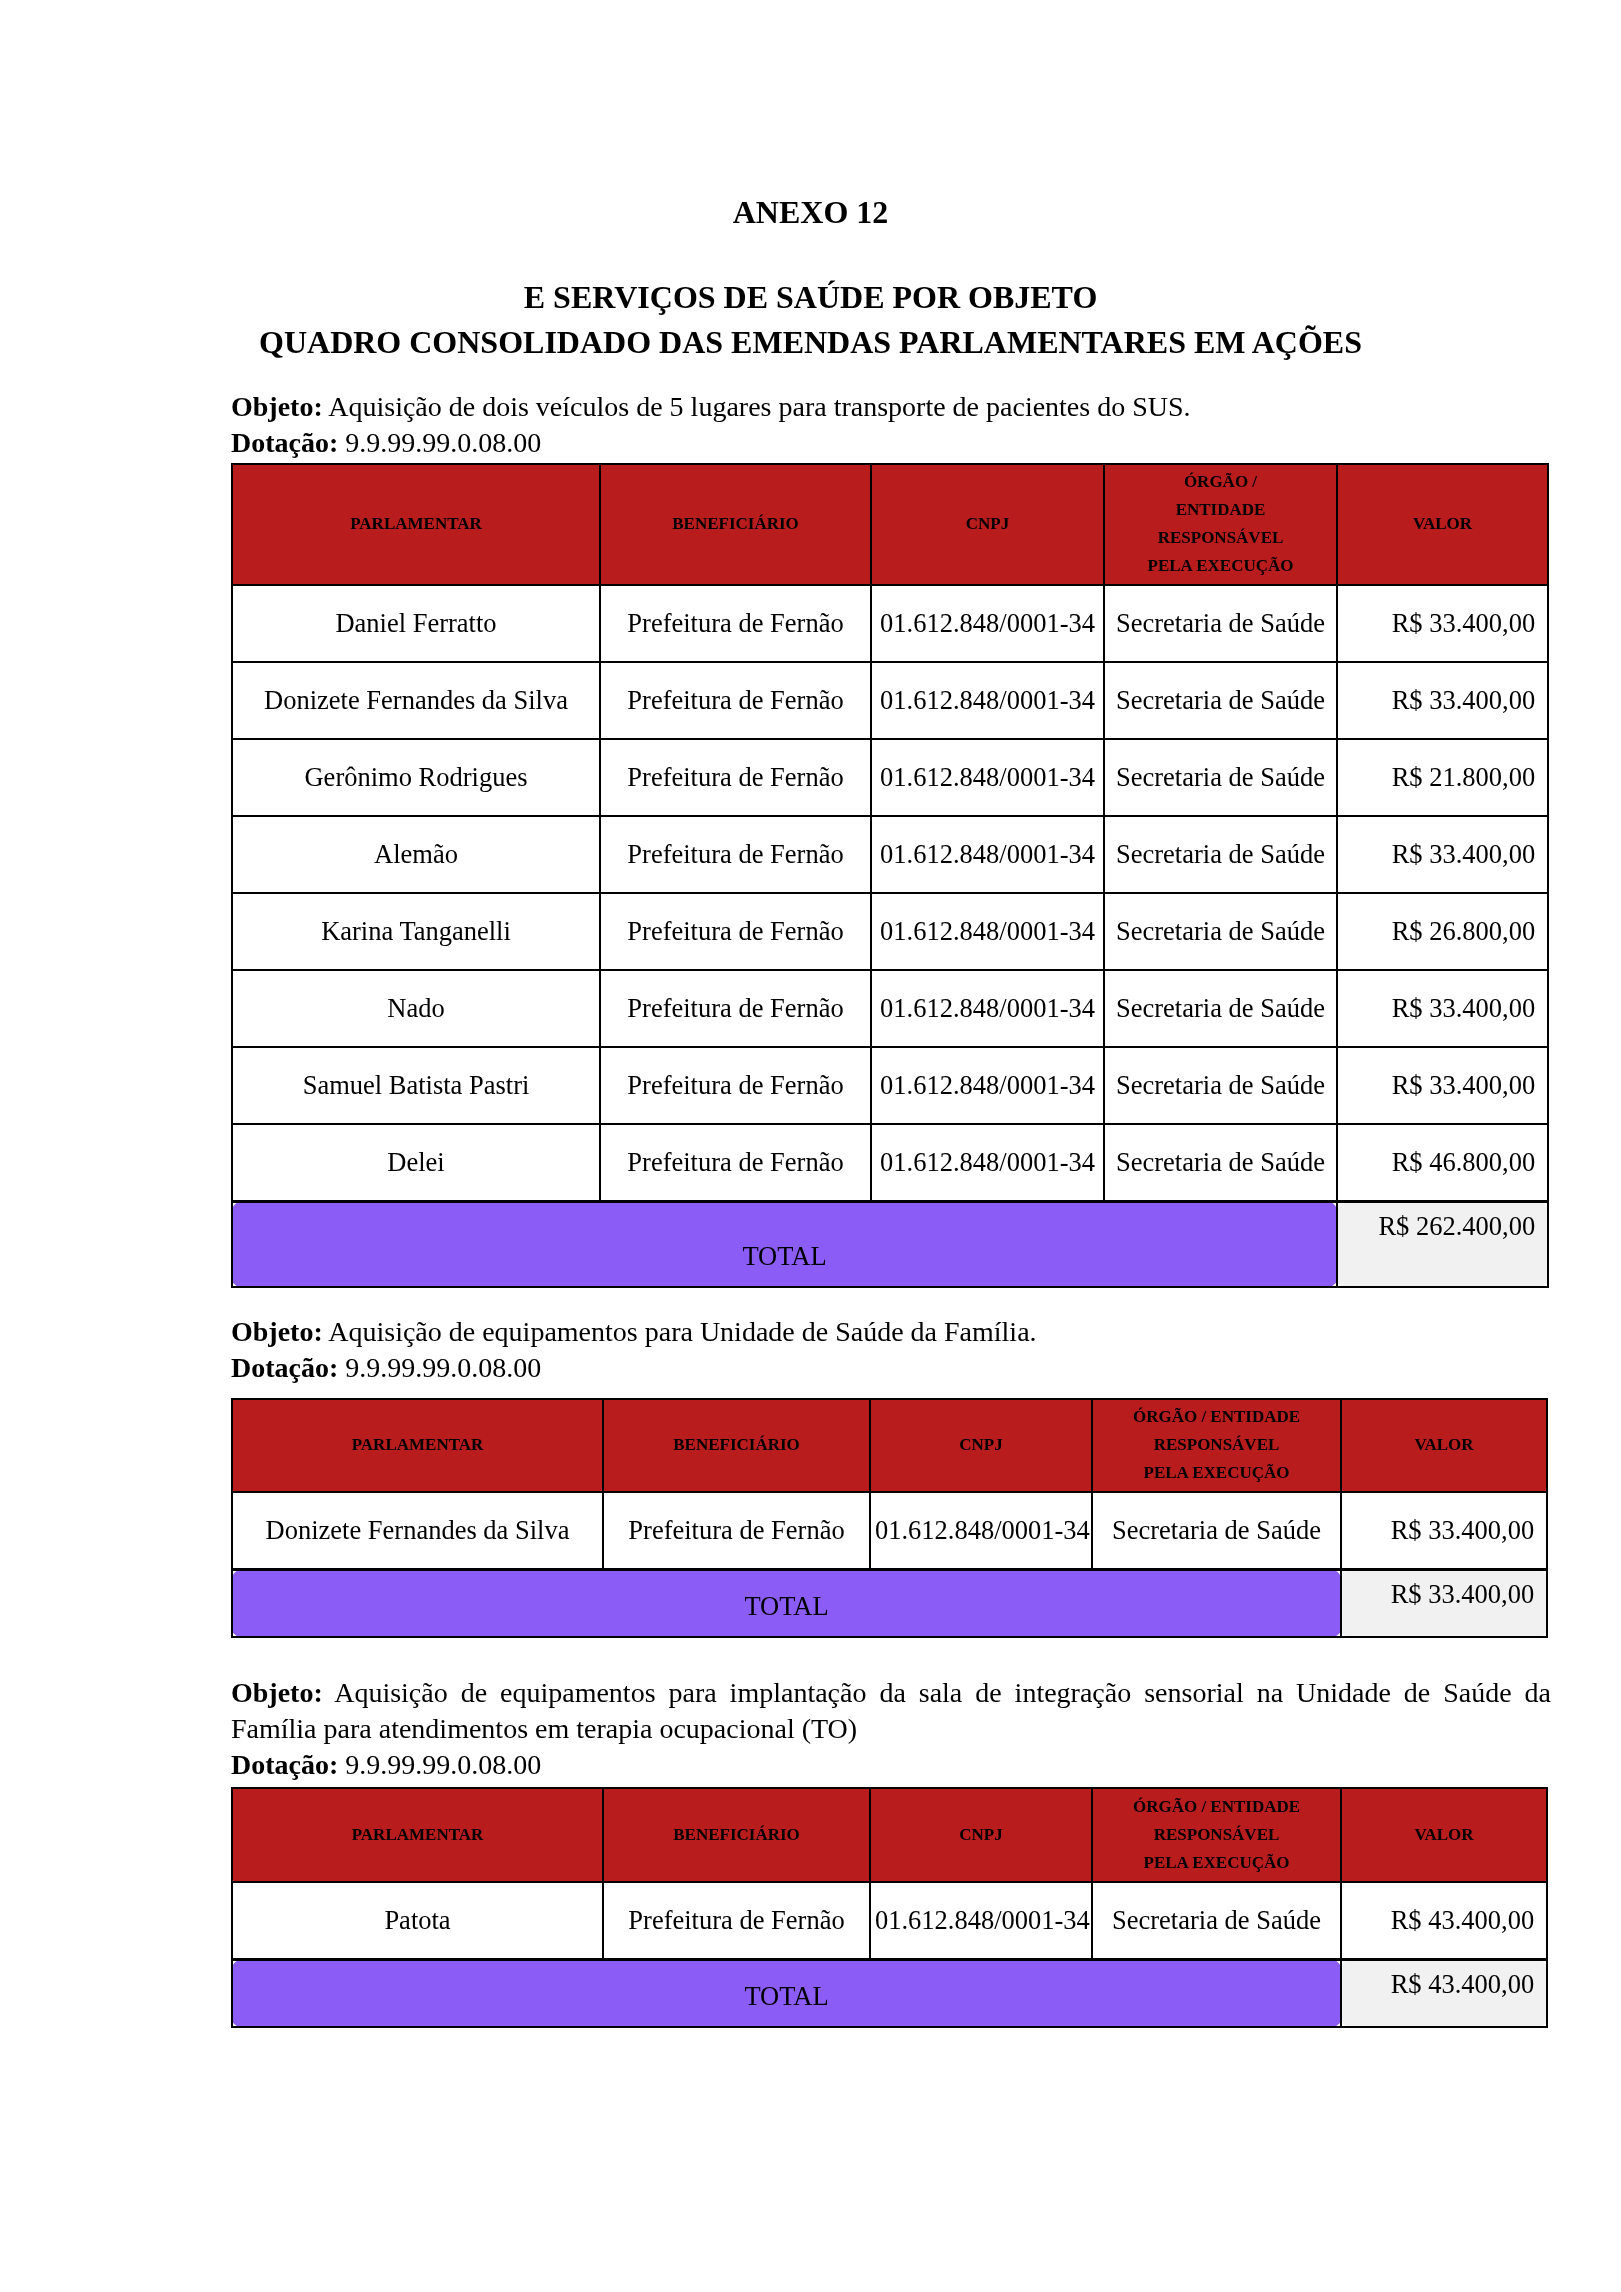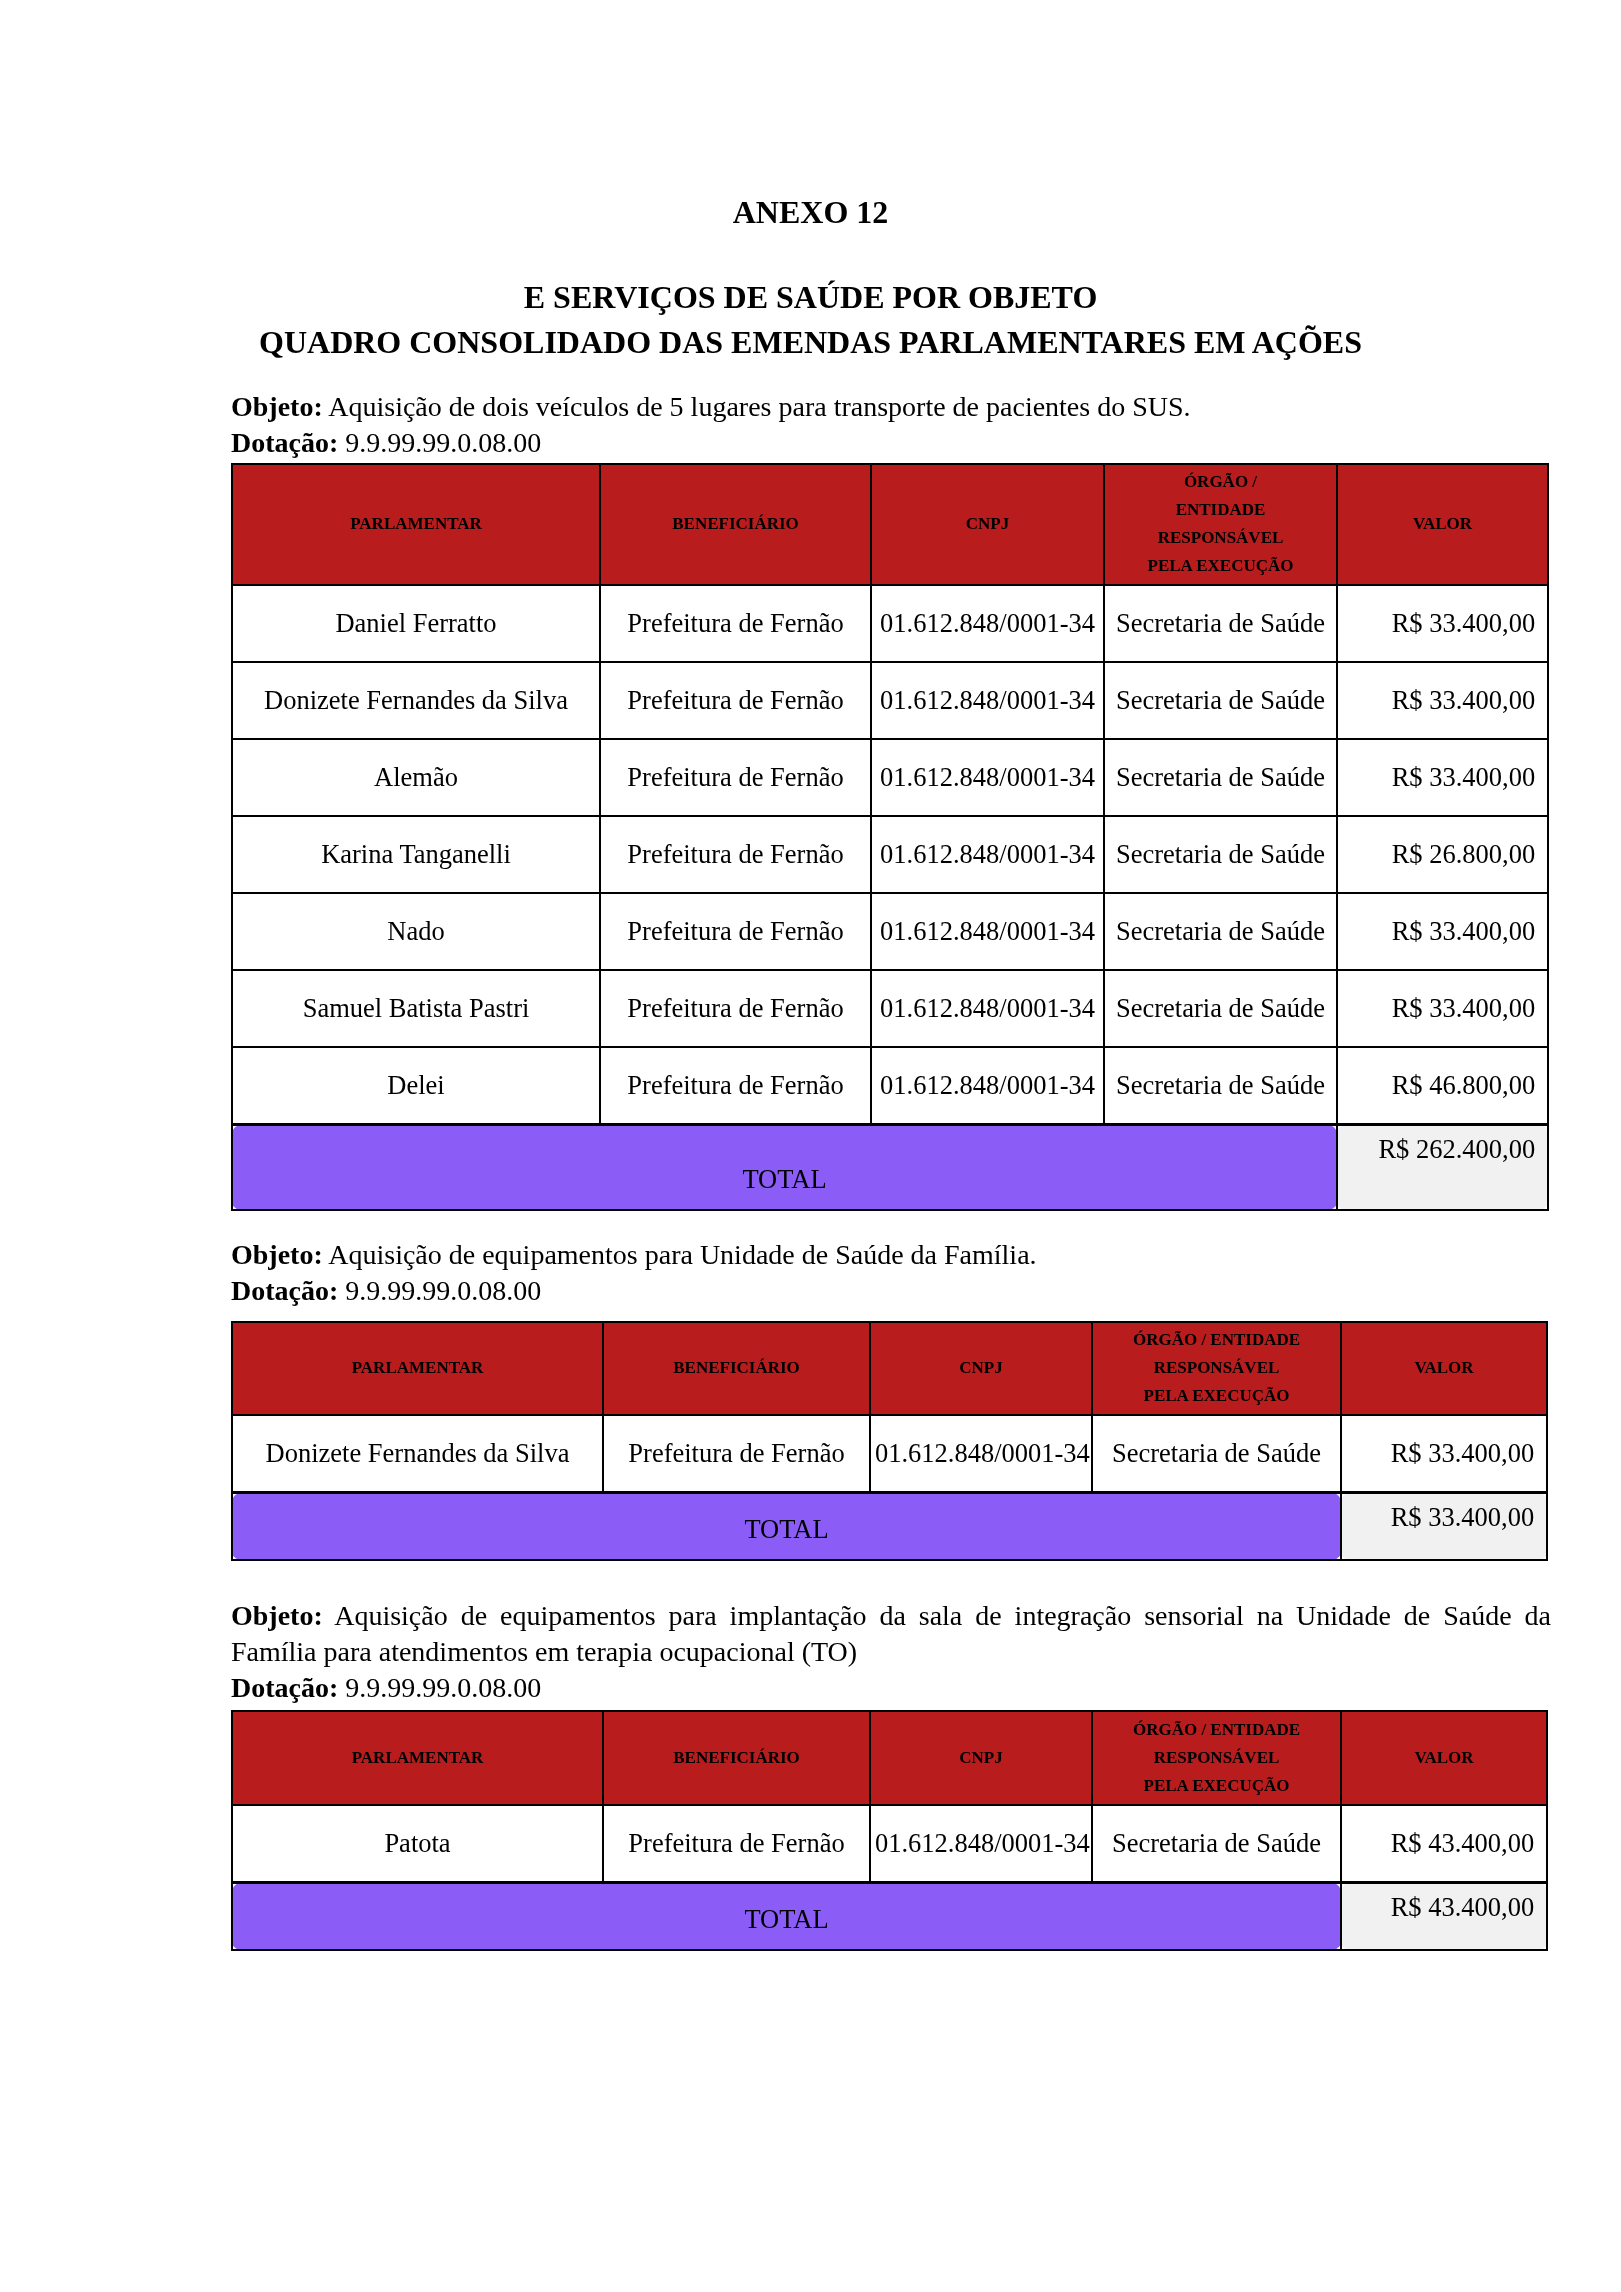--- a/index.html
+++ b/index.html
@@ -141,20 +141,27 @@
         <td class="row-cell valor-cell">R$ 33.400,00</td>
       </tr>
       <tr>
         <td class="row-cell">Donizete Fernandes da Silva</td>
         <td class="row-cell">Prefeitura de Fernão</td>
         <td class="row-cell cnpj-cell">01.612.848/0001-34</td>
         <td class="row-cell">Secretaria de Saúde</td>
         <td class="row-cell valor-cell">R$ 33.400,00</td>
       </tr>
       <tr>
+        <td class="row-cell">Gerônimo Rodrigues</td>
+        <td class="row-cell">Prefeitura de Fernão</td>
+        <td class="row-cell cnpj-cell">01.612.848/0001-34</td>
+        <td class="row-cell">Secretaria de Saúde</td>
+        <td class="row-cell valor-cell">R$ 21.800,00</td>
+      </tr>
+      <tr>
         <td class="row-cell">Alemão</td>
         <td class="row-cell">Prefeitura de Fernão</td>
         <td class="row-cell cnpj-cell">01.612.848/0001-34</td>
         <td class="row-cell">Secretaria de Saúde</td>
         <td class="row-cell valor-cell">R$ 33.400,00</td>
       </tr>
       <tr>
         <td class="row-cell">Karina Tanganelli</td>
         <td class="row-cell">Prefeitura de Fernão</td>
         <td class="row-cell cnpj-cell">01.612.848/0001-34</td>

